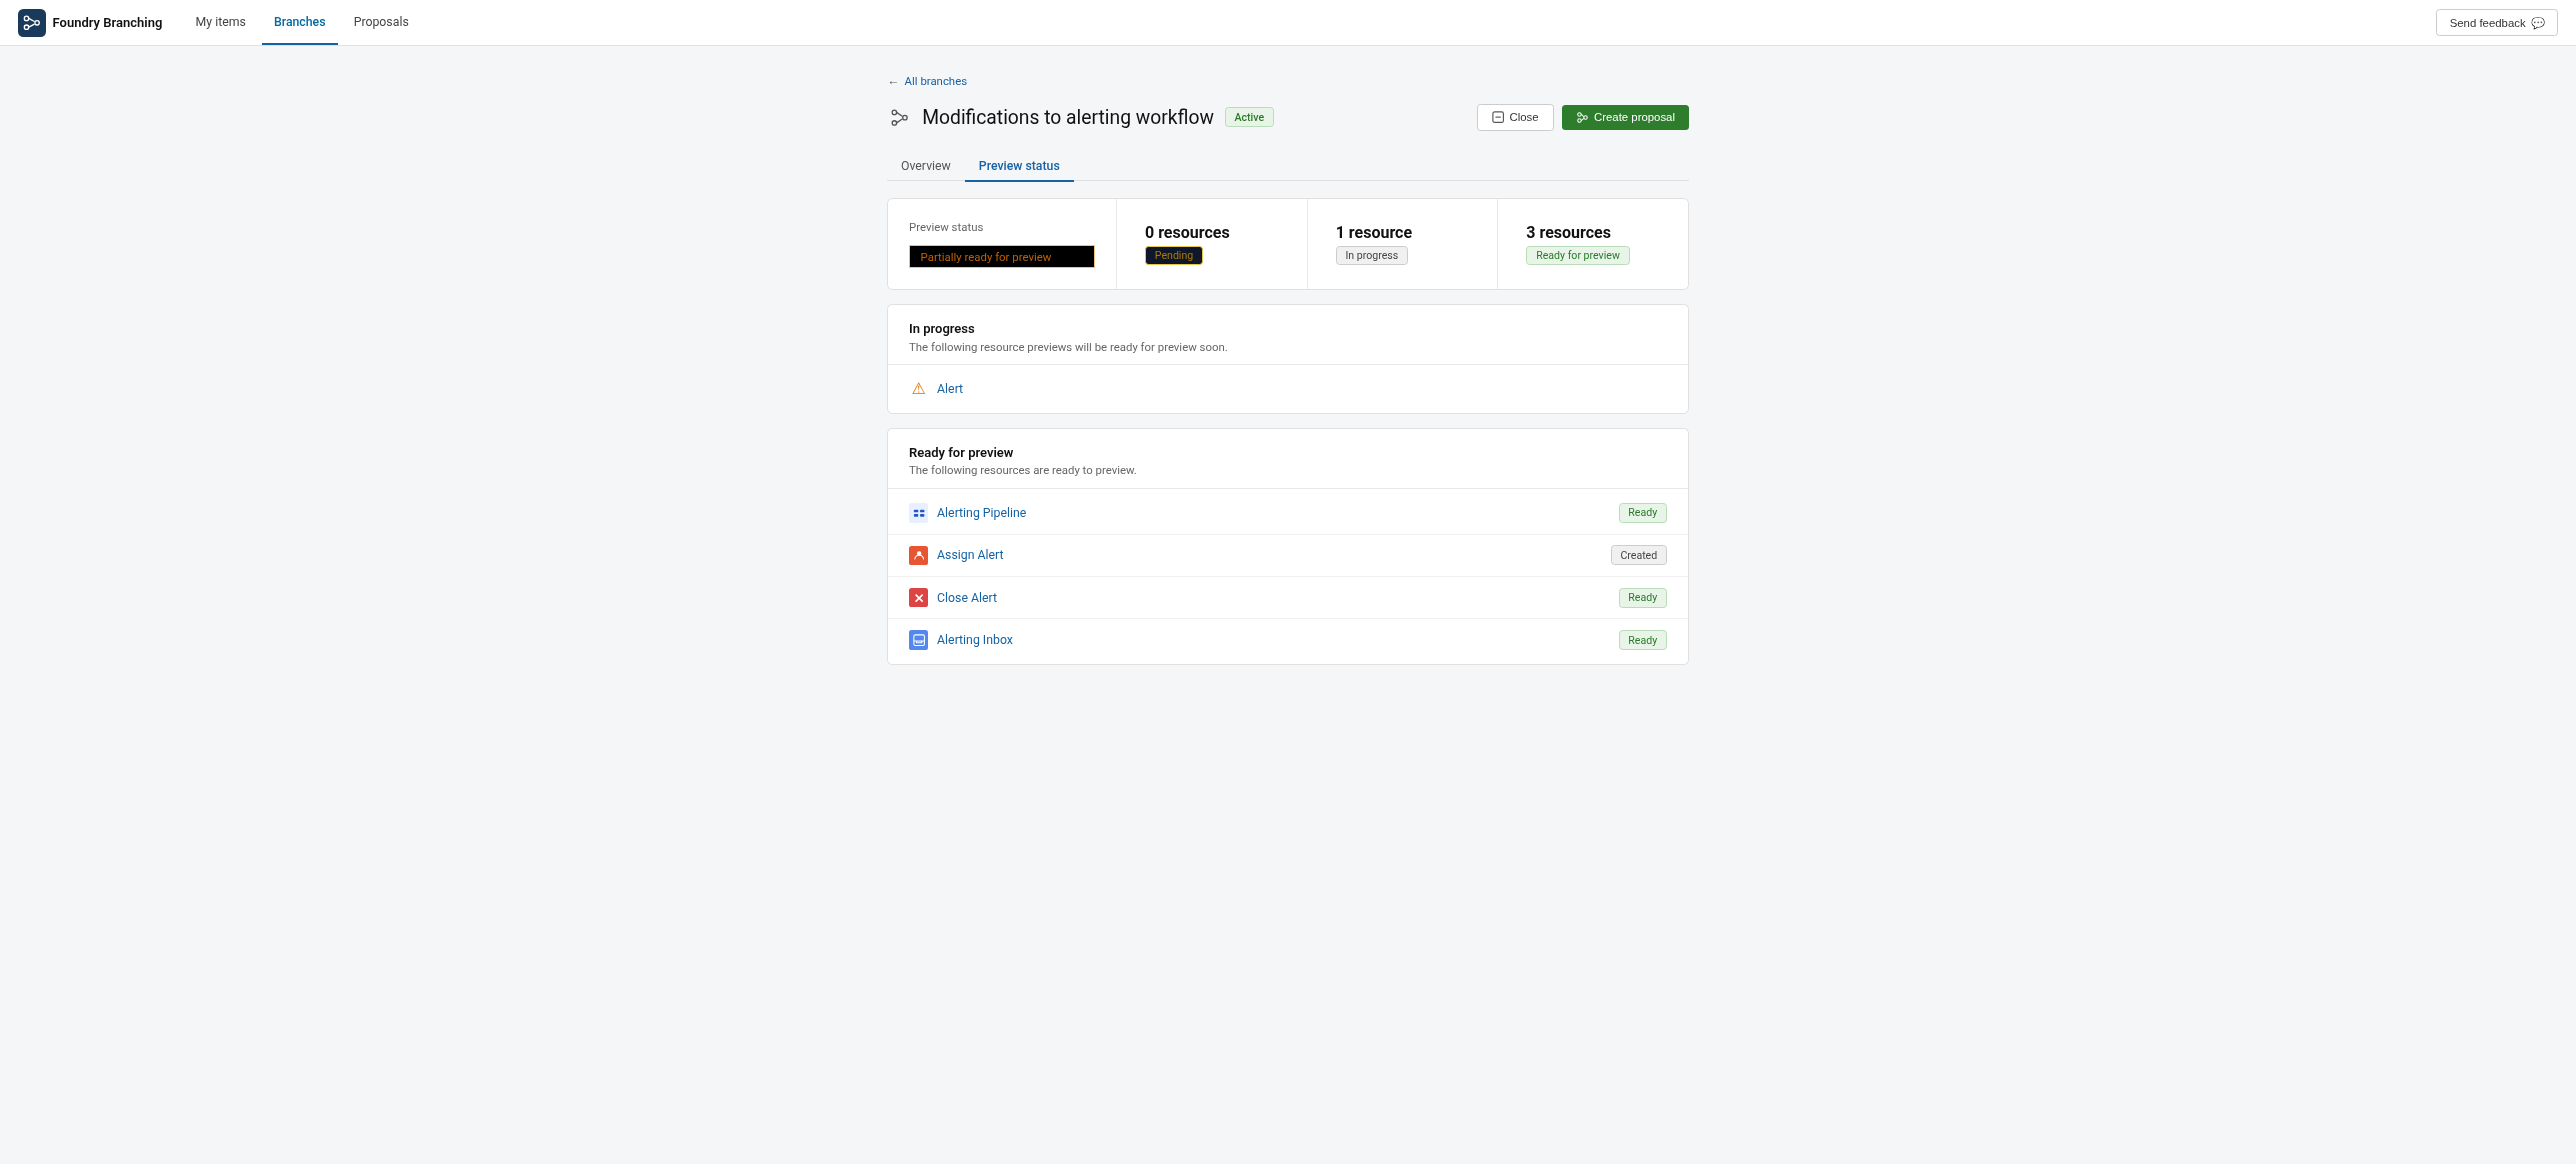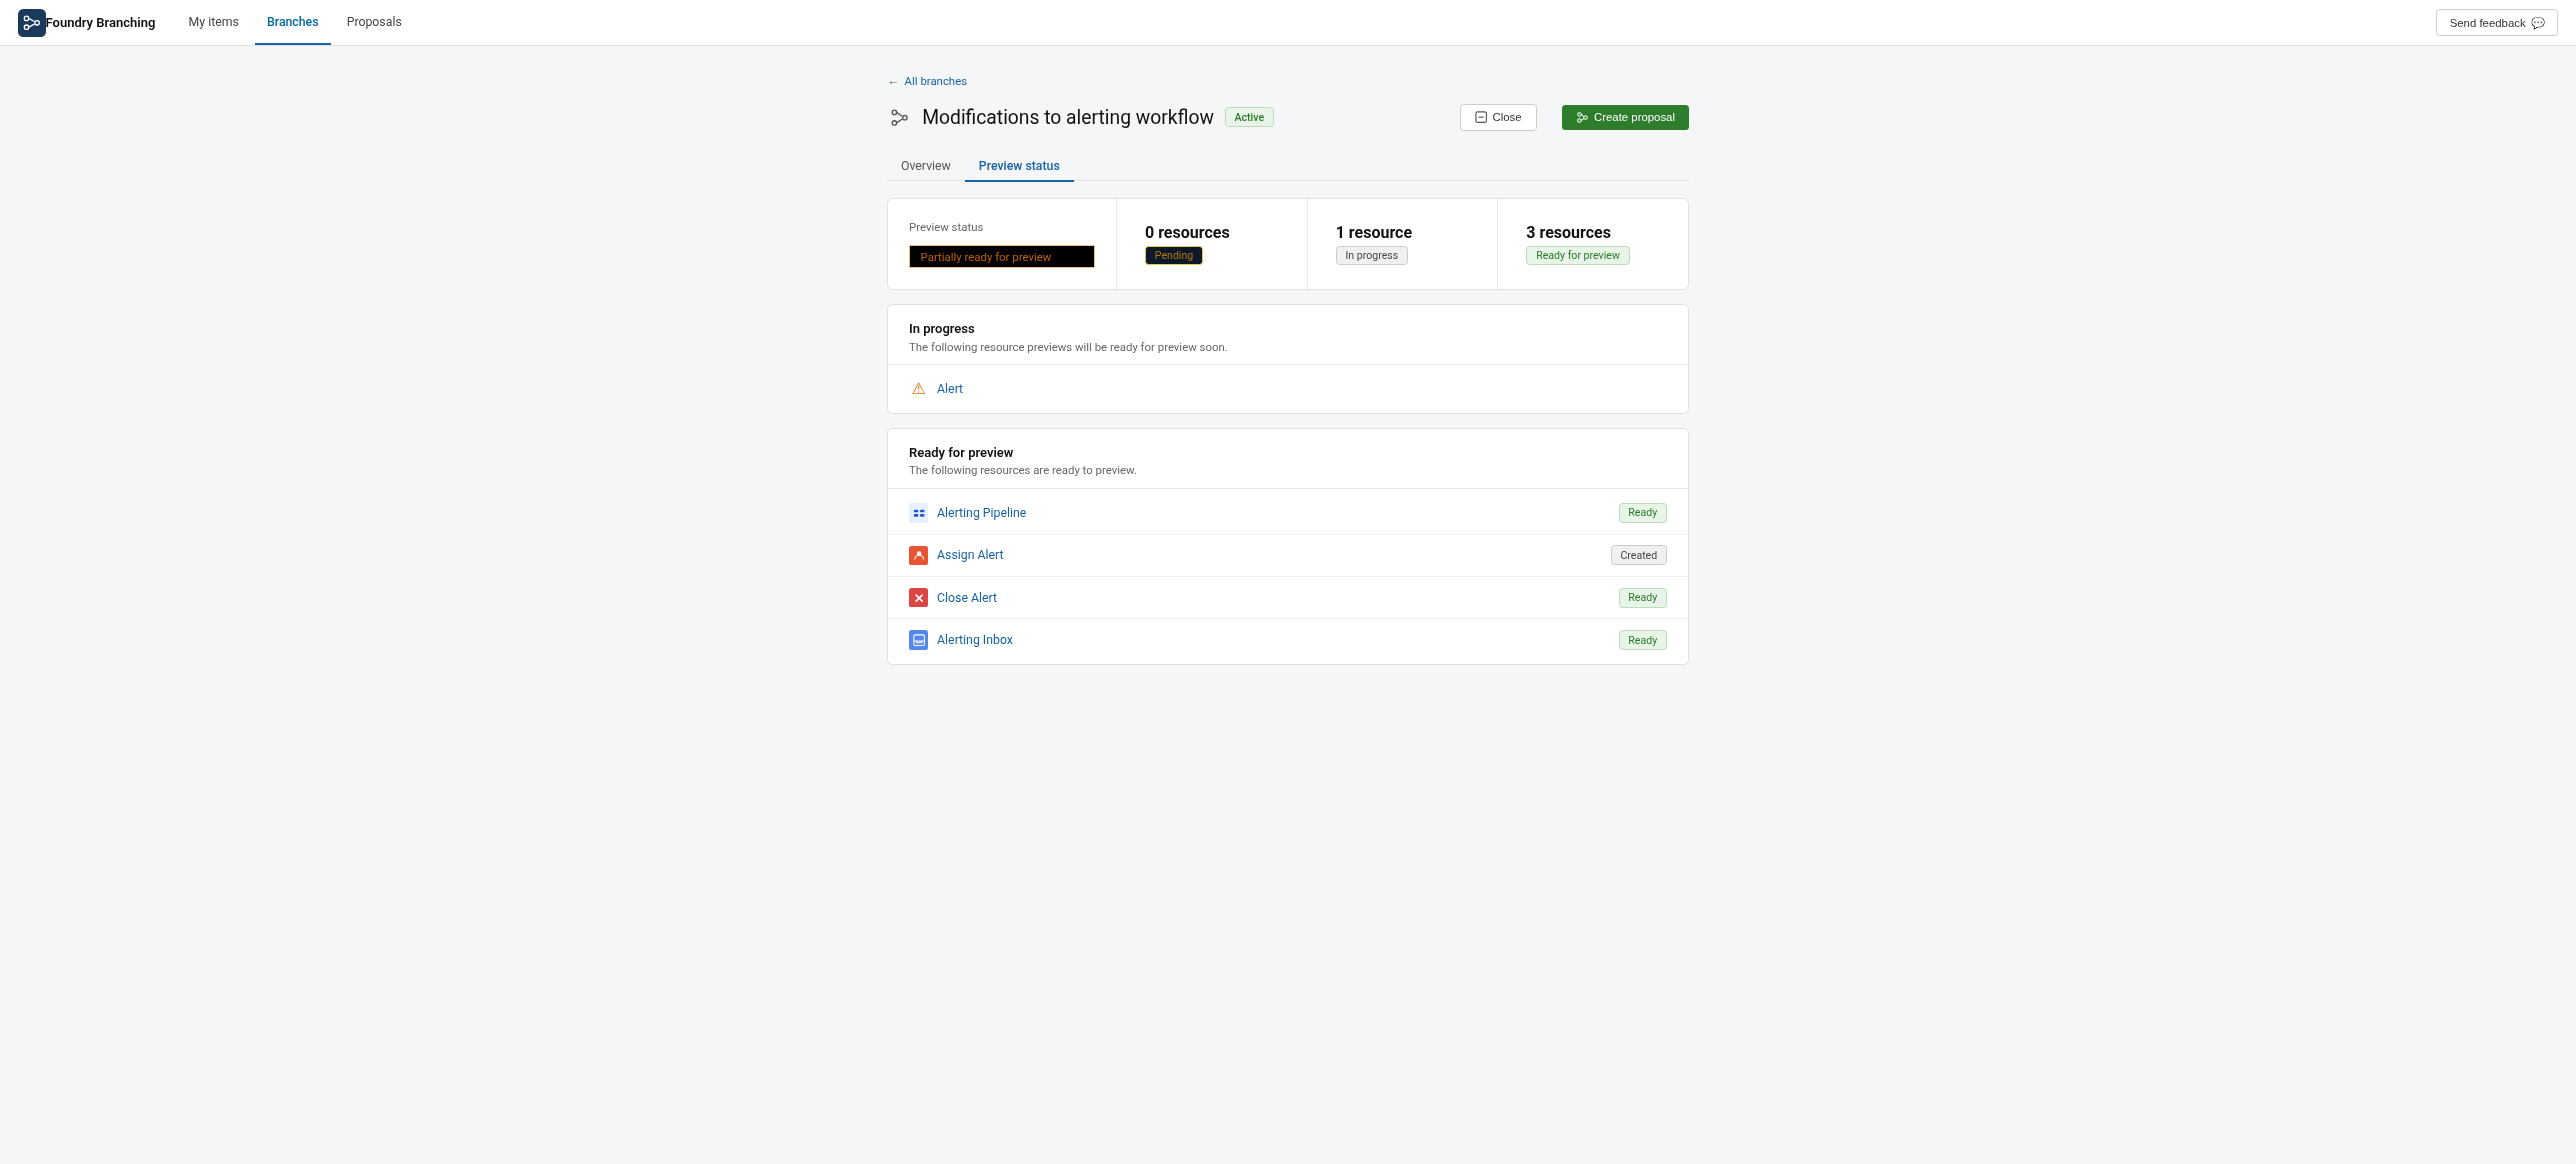--- a/index.html
+++ b/index.html
@@ -18,21 +18,21 @@
       border-bottom: 0.9px solid #e0e0e0;
       height: 46px;
       padding: 0 17.6px;
       position: sticky;
       top: 0;
       z-index: 100;
     }
     .nav-logo {
       display: flex;
       align-items: center;
-      gap: 0;
+      gap: 7px;
       margin-right: 21px;
     }
     .nav-logo-icon {
       width: 28px;
       height: 28px;
       background: #1a3a5c;
       border-radius: 5.3px;
       display: flex;
       align-items: center;
       justify-content: center;
@@ -135,21 +135,21 @@
       color: #2a7a2a;
       font-size: 10.6px;
       font-weight: 500;
       border-radius: 3.5px;
       padding: 2.6px 8.8px;
       border: 0.9px solid #b8ddb8;
     }
     .branch-actions {
       display: flex;
       align-items: center;
-      gap: 25px;
+      gap: 8px;
     }
     .btn-close {
       display: flex;
       align-items: center;
       gap: 5.3px;
       border: 0.9px solid #ccc;
       background: #fff;
       border-radius: 3.5px;
       padding: 6.2px 14px;
       font-size: 11.4px;

